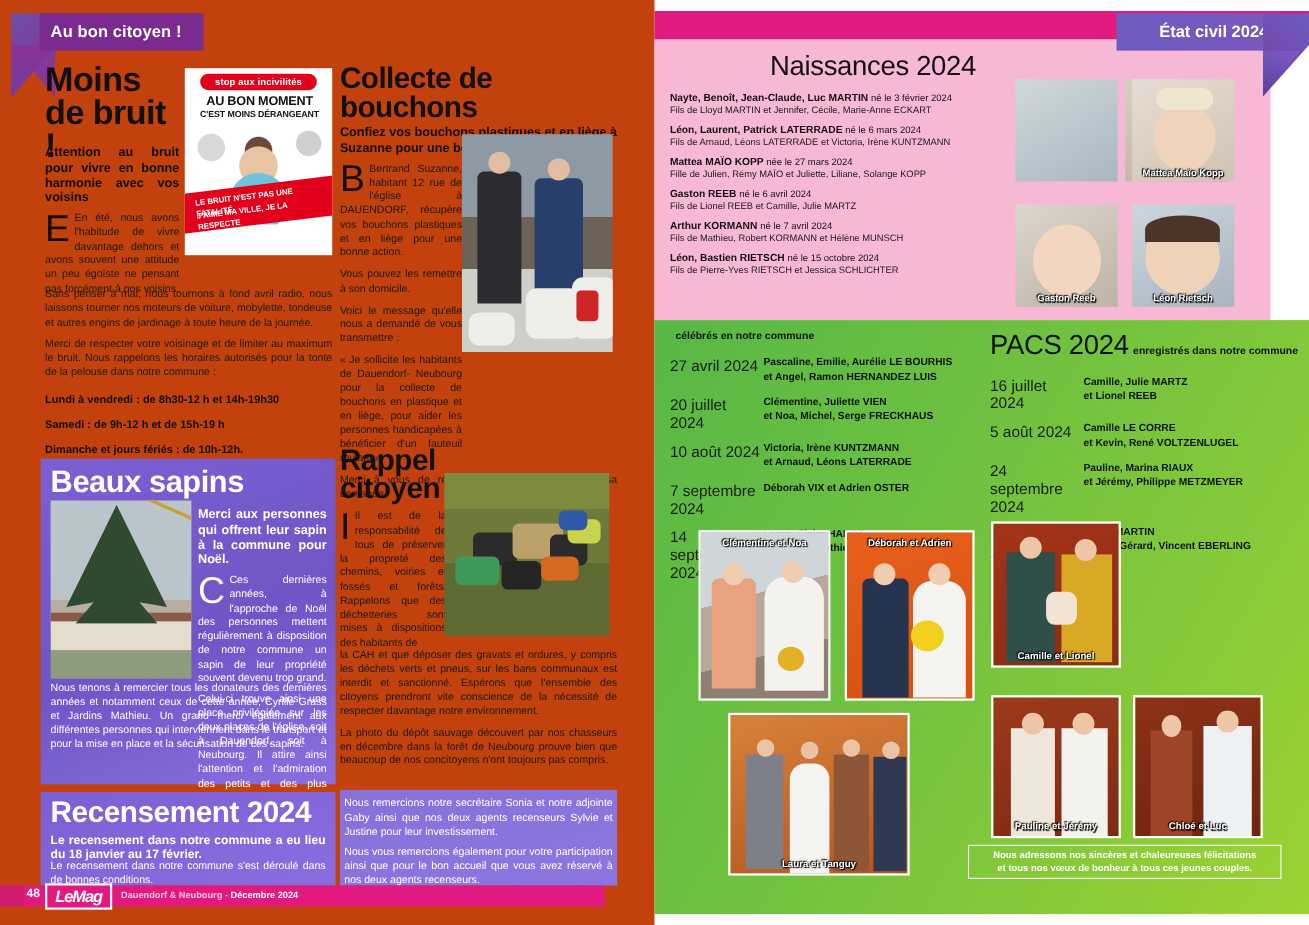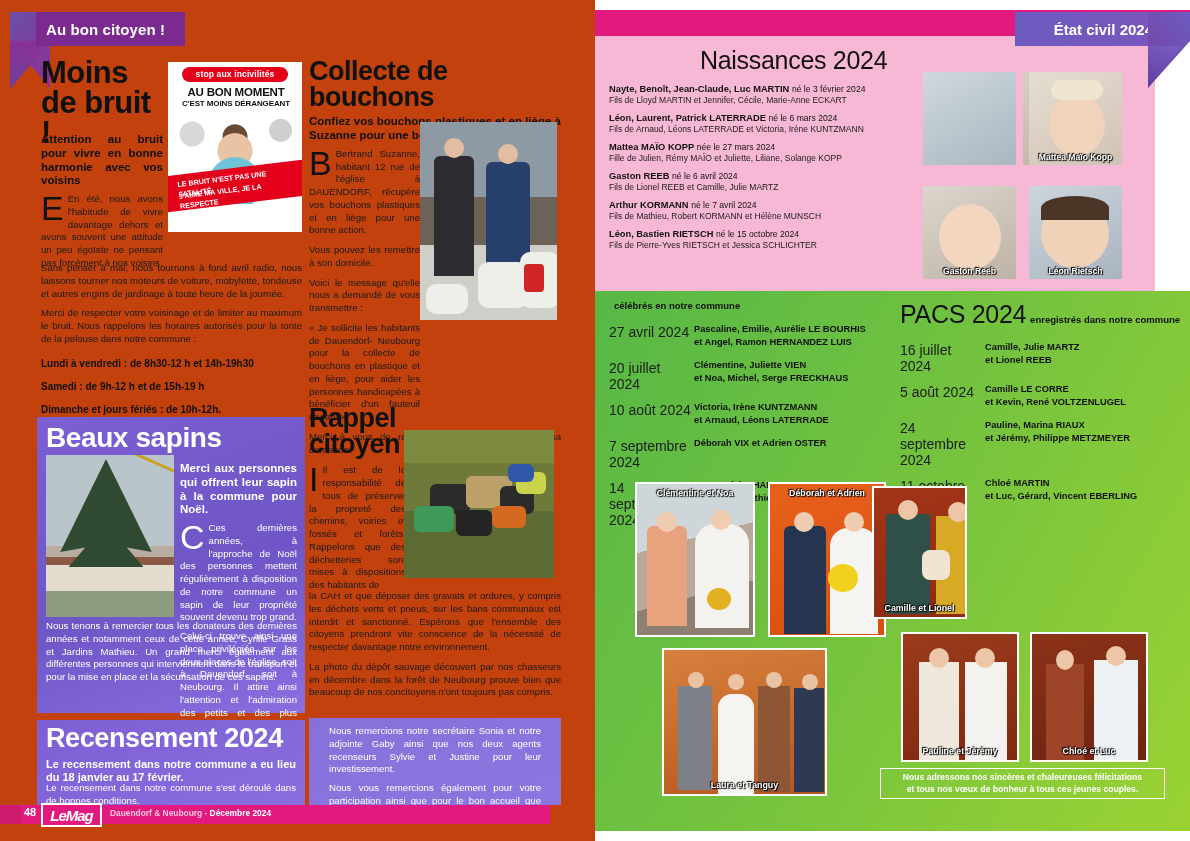--- a/index.html
+++ b/index.html
@@ -96,21 +96,21 @@
   .sapins .dropcap{color:#fff;}
 
   
   .recens{position:absolute;left:37px;top:720px;width:268px;height:85px;
     background:linear-gradient(160deg,#7c5fd3,#8a6ee0);}
   .recens h1{position:absolute;left:9px;top:3px;color:#fff;font-size:27px;font-weight:600;margin:0;letter-spacing:-.4px;}
   .recens .sub{position:absolute;left:9px;top:33px;width:250px;color:#fff;font-size:11px;}
   .recens p{position:absolute;left:9px;top:62px;width:250px;color:#fff;font-size:9.6px;line-height:1.33;text-align:justify;margin:0;}
   .recens-right{position:absolute;left:309px;top:718px;width:252px;height:87px;
     background:linear-gradient(160deg,#8770d8,#8e76e2);}
-  .recens-right p{color:#fff;font-size:9.6px;line-height:1.33;text-align:justify;margin:0 16px 6px;padding:0 4px;}
+  .recens-right p{color:#fff;font-size:9.6px;line-height:1.33;text-align:justify;margin:0 0 6px;padding:0 4px;}
   .recens-right .pad{padding-top:7px;}
 
   
   .rappel{position:absolute;left:309px;top:405px;width:252px;}
   .ph-trash{position:absolute;left:404px;top:430px;width:150px;height:148px;
     background:linear-gradient(#7d8b3f 0 22%,#6d7a39 22% 55%,#5d6b33 55% 100%);overflow:hidden;}
   .ph-trash i{position:absolute;border-radius:6px;display:block;}
   .ph-trash .t1{left:26px;top:54px;width:40px;height:30px;background:#2b2b2b;}
   .ph-trash .t2{left:62px;top:46px;width:46px;height:32px;background:#bba06a;}
   .ph-trash .t3{left:96px;top:56px;width:34px;height:28px;background:#2b2b2b;}
@@ -475,21 +475,21 @@
     <div style="position:absolute;left:24px;top:22px;width:16px;height:16px;border-radius:50%;background:#e9c3a4;"></div>
     <div style="position:absolute;left:54px;top:44px;width:36px;height:100px;background:#f6f4f0;border-radius:14px 14px 0 0;"></div>
     <div style="position:absolute;left:64px;top:24px;width:16px;height:16px;border-radius:50%;background:#e9c3a4;"></div>
     <div style="position:absolute;left:94px;top:36px;width:32px;height:106px;background:#8d5636;"></div>
     <div style="position:absolute;left:102px;top:22px;width:16px;height:16px;border-radius:50%;background:#e9c3a4;"></div>
     <div style="position:absolute;left:130px;top:38px;width:30px;height:104px;background:#2f3a52;"></div>
     <div style="position:absolute;left:138px;top:24px;width:16px;height:16px;border-radius:50%;background:#e9c3a4;"></div>
     <div class="wed-cap" style="bottom:4px">Laura et Tanguy</div>
   </div>
 
-  <div class="wed" style="left:872px;top:474px;width:95px;height:133px;background:linear-gradient(165deg,#a33418,#8d2a12);margin-top:12px;">
+  <div class="wed" style="left:901px;top:474px;width:118px;height:133px;background:linear-gradient(165deg,#a33418,#8d2a12);">
     <div style="position:absolute;left:12px;top:26px;width:44px;height:100px;background:#2e5048;"></div>
     <div style="position:absolute;left:24px;top:12px;width:20px;height:20px;border-radius:50%;background:#ecc6a6;"></div>
     <div style="position:absolute;left:62px;top:28px;width:46px;height:98px;background:#d8a925;"></div>
     <div style="position:absolute;left:74px;top:14px;width:20px;height:20px;border-radius:50%;background:#ecc6a6;"></div>
     <div style="position:absolute;left:48px;top:62px;width:28px;height:30px;border-radius:8px;background:#f2e4d2;"></div>
     <div class="wed-cap" style="bottom:4px">Camille et Lionel</div>
   </div>
 
 
   <div class="wed" style="left:901px;top:632px;width:118px;height:130px;background:linear-gradient(165deg,#9c3a1c,#7f2a12);">

